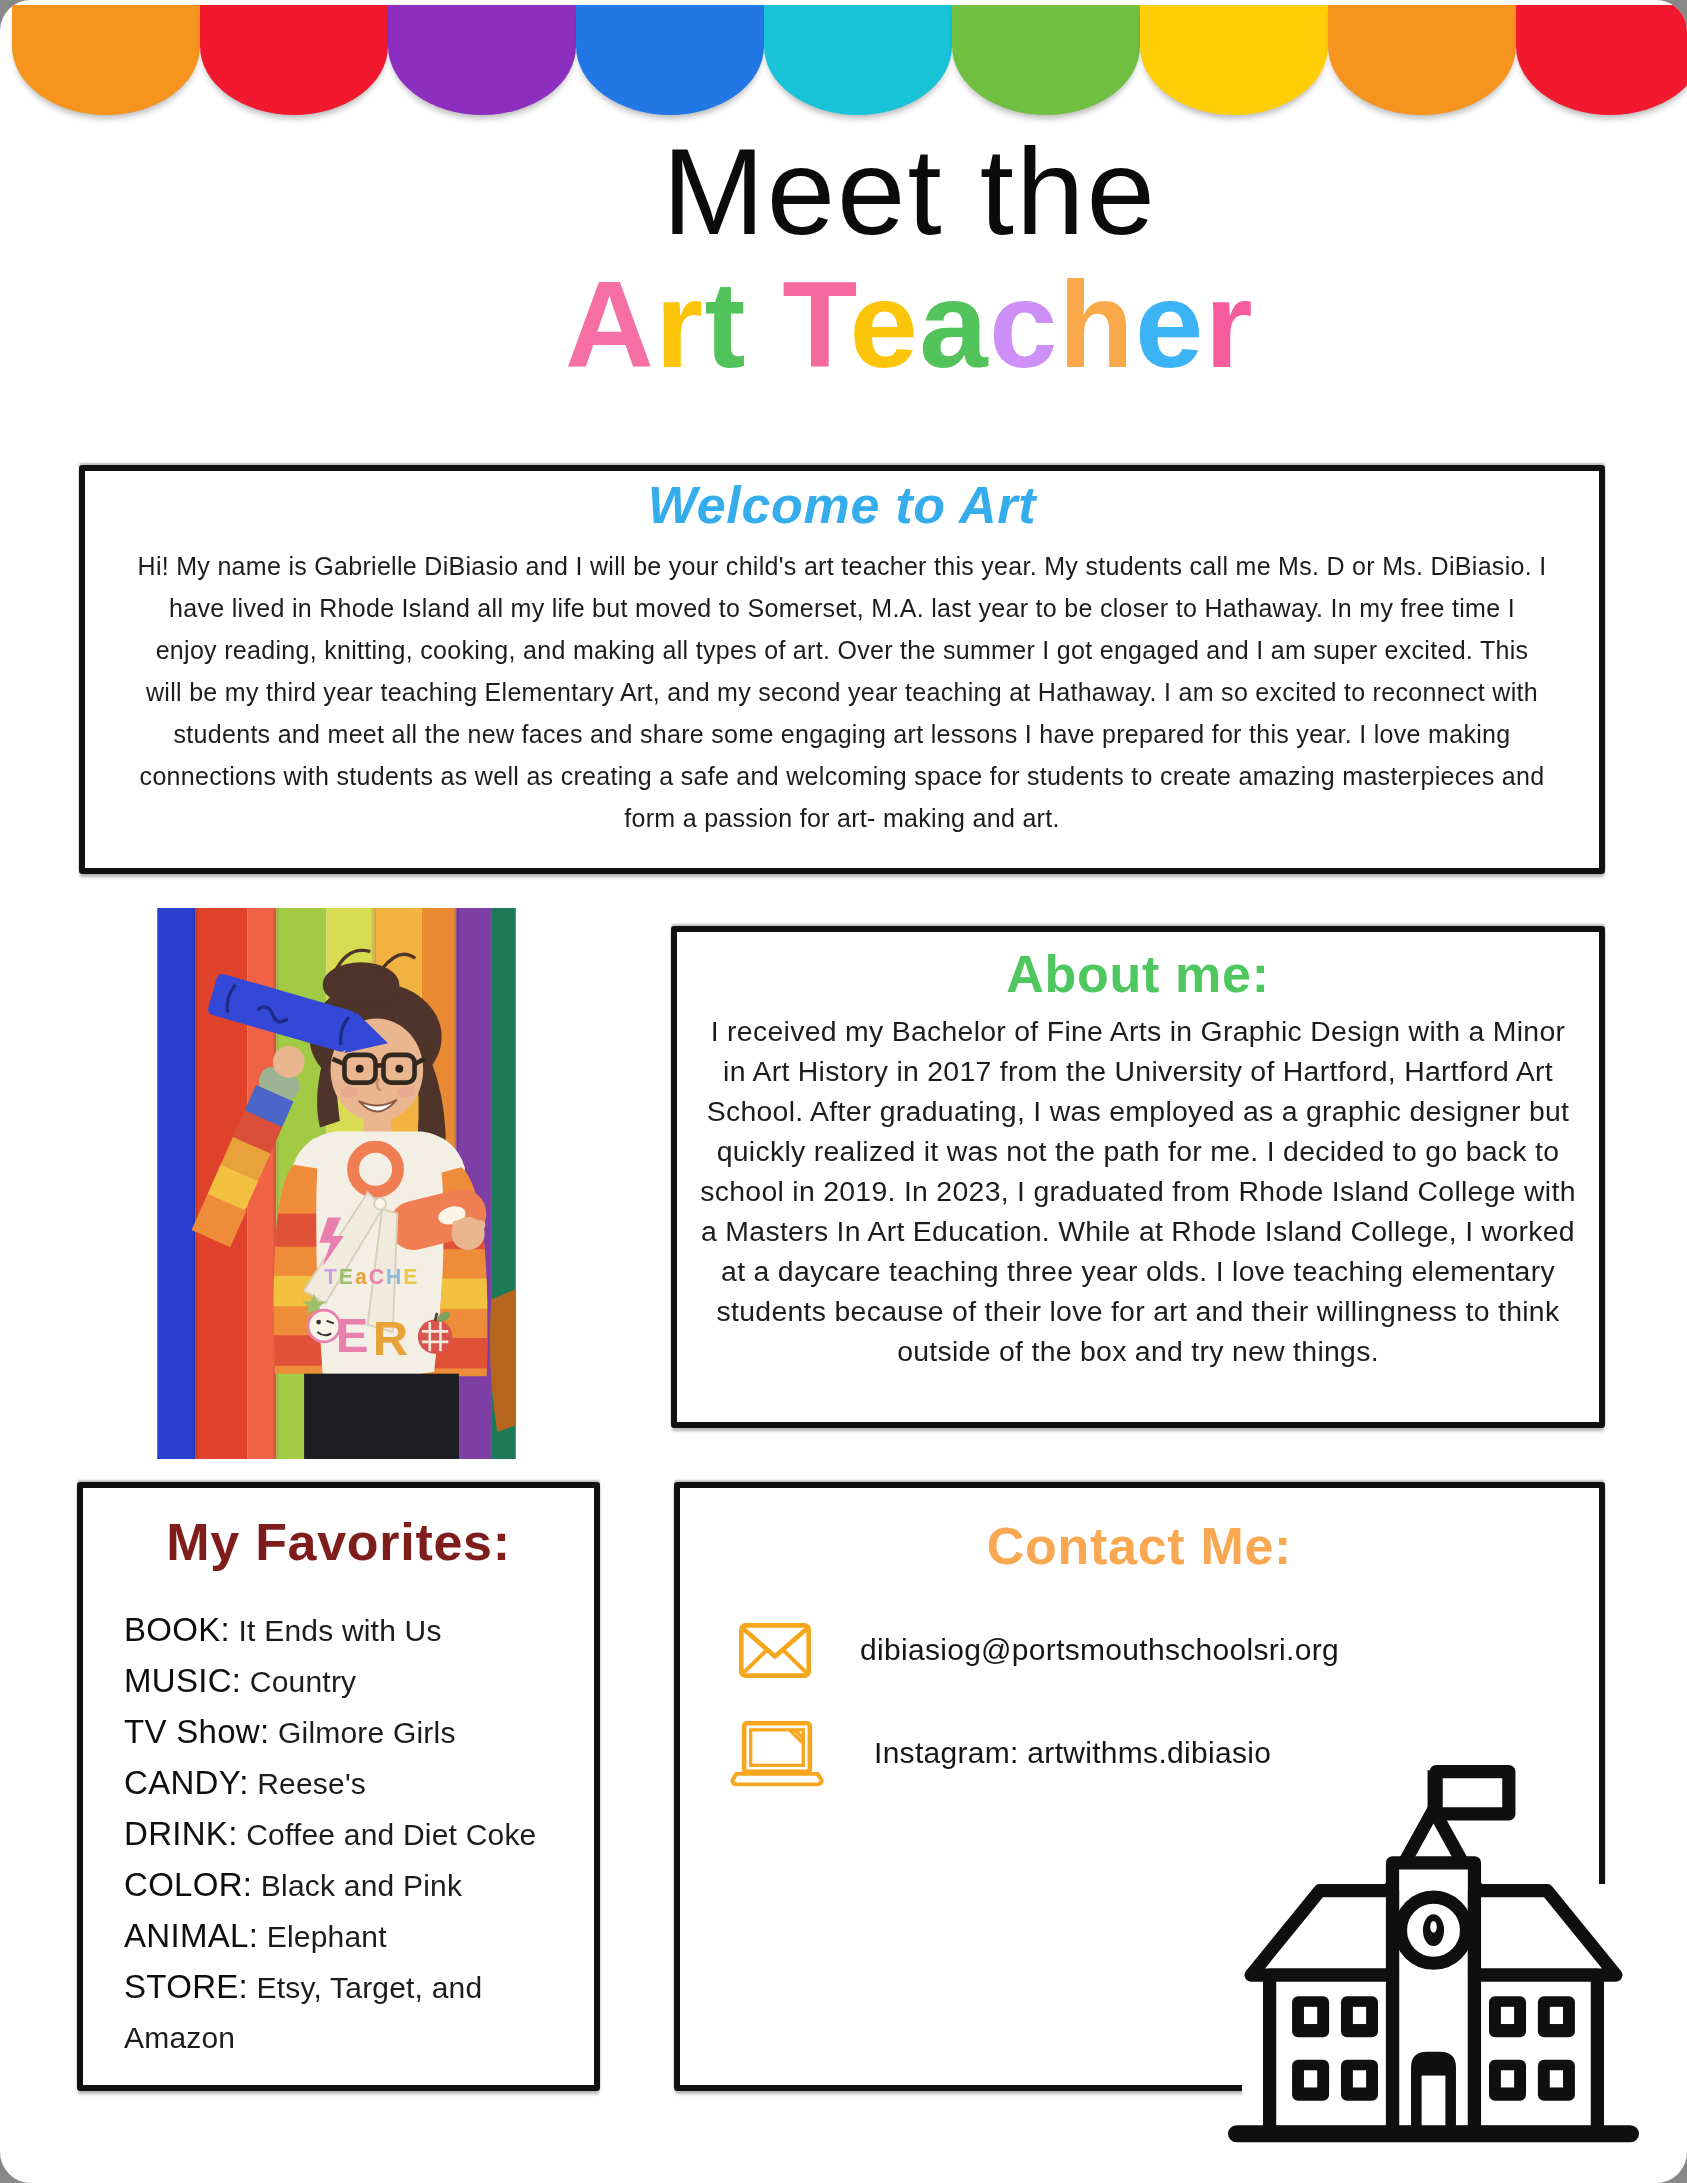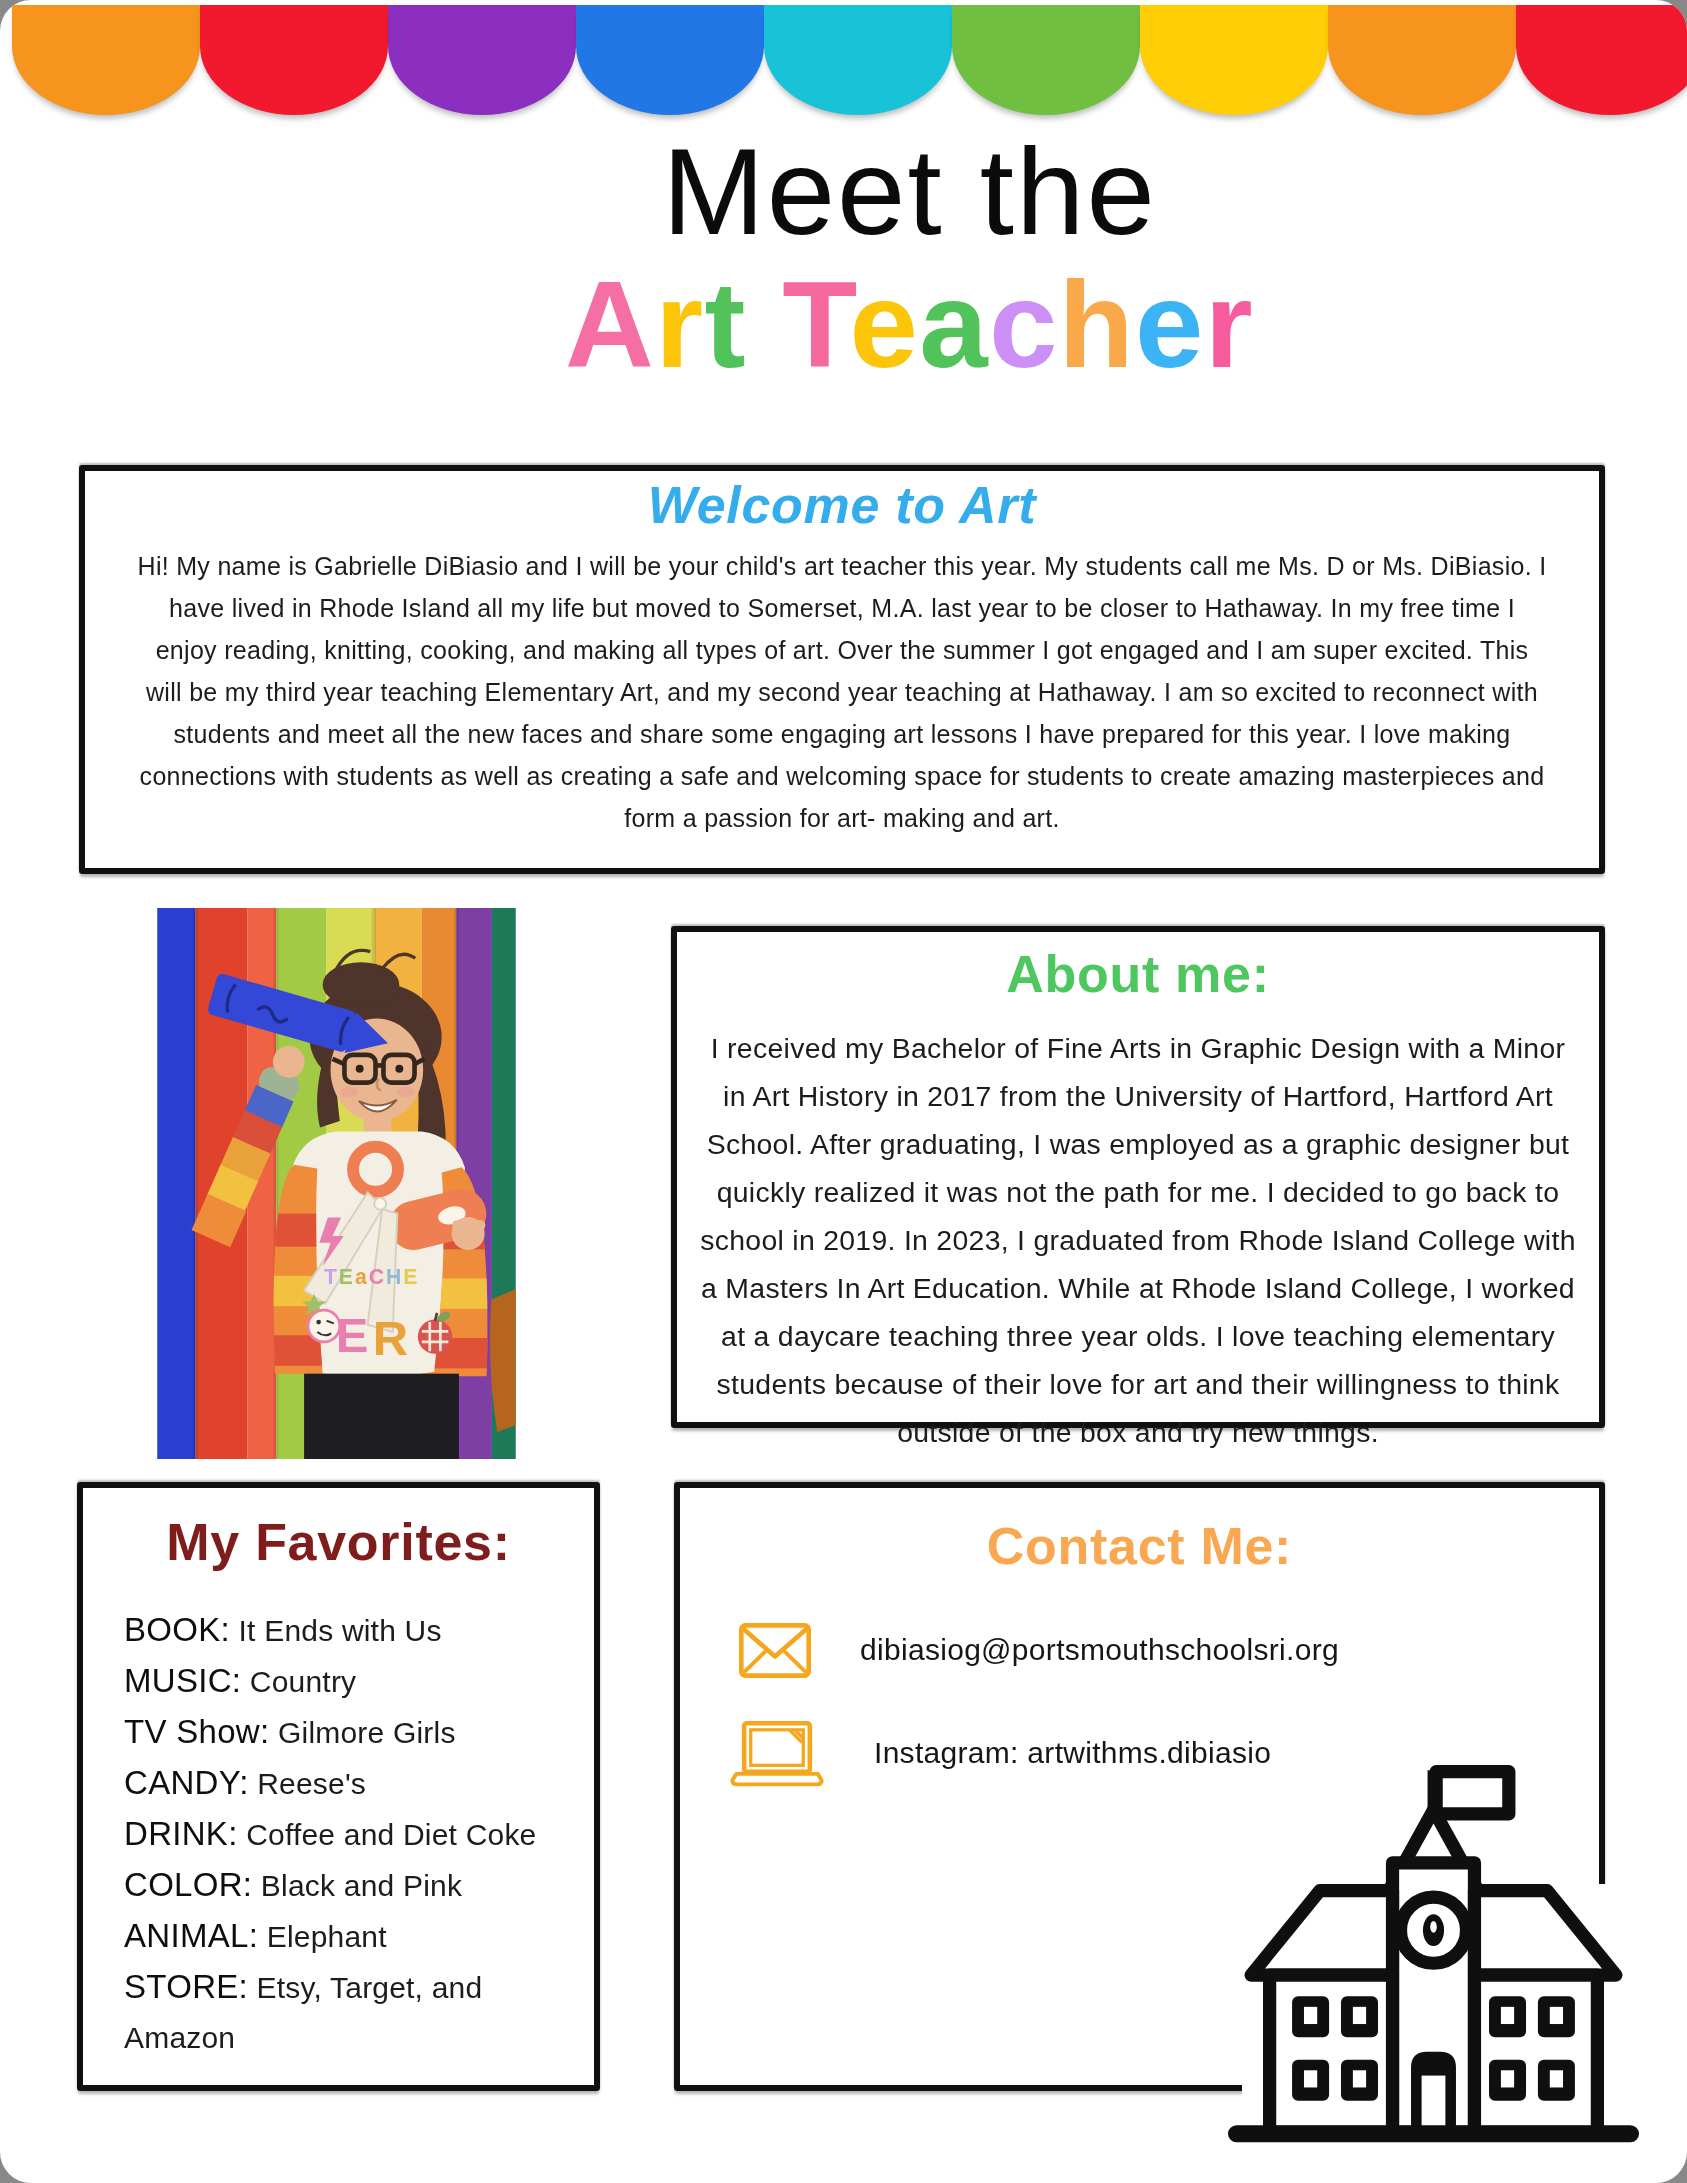--- a/index.html
+++ b/index.html
@@ -40,21 +40,21 @@
     text-align:center; color:#1c1c1c; font-weight:300;
     letter-spacing:0.3px;
   }
 
   .welcome-box { left:79px; top:465px; width:1526px; height:409px; }
   .welcome-box h2 { margin-top:5.3px; }
   .welcome-box p.body { margin-top:9px; padding:0 51px; font-size:25px; line-height:42px; }
 
   .about-box { left:671px; top:926px; width:934px; height:502px; }
   .about-box h2 { margin-top:13.2px; }
-  .about-box p.body { margin-top:19px; padding:0 22.5px; font-size:28.4px; line-height:48px; }
+  .about-box p.body { margin-top:6px; padding:0 22.5px; font-size:28.4px; line-height:40px; }
 
   .favorites-box { left:77px; top:1482px; width:523px; height:609px; }
   .favorites-box h2 { margin-top:25px; }
   .fav-list { list-style:none; margin-top:32px; padding:0 18.5px 0 41px; }
   .fav-list li { font-size:30px; line-height:50px; color:#1c1c1c; font-weight:300; letter-spacing:0.2px; }
   .fav-label { font-size:33px; font-weight:500; color:#0e0e0e; letter-spacing:0.3px; }
 
   .contact-box { left:674px; top:1482px; width:931px; height:609px; }
   .contact-box h2 { margin-top:29px; }
   .contact-row { display:flex; align-items:center; margin-left:58px; }

